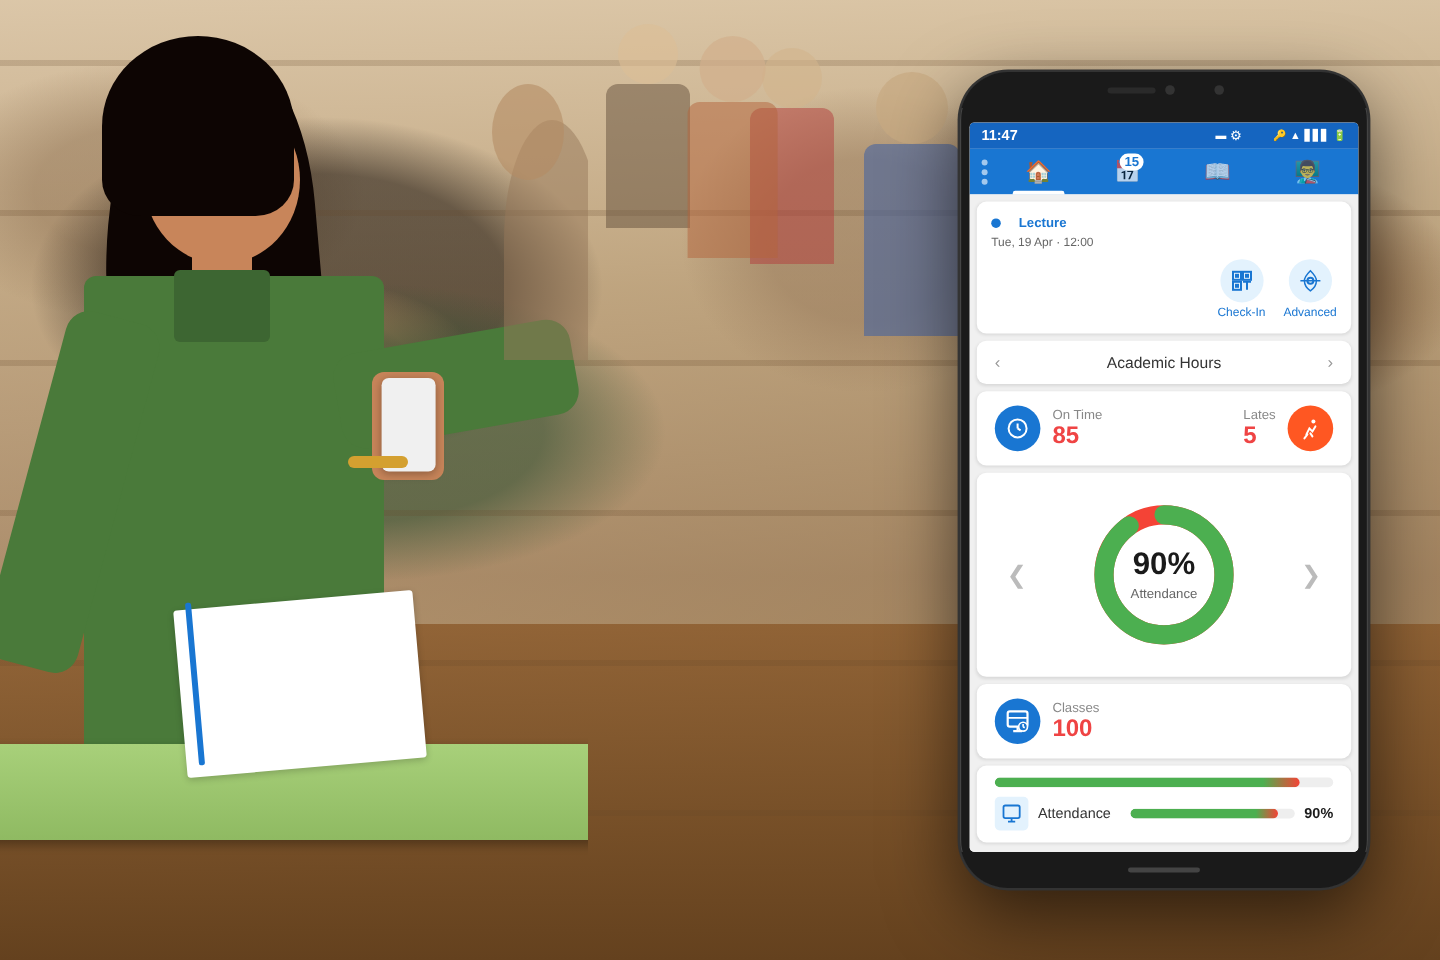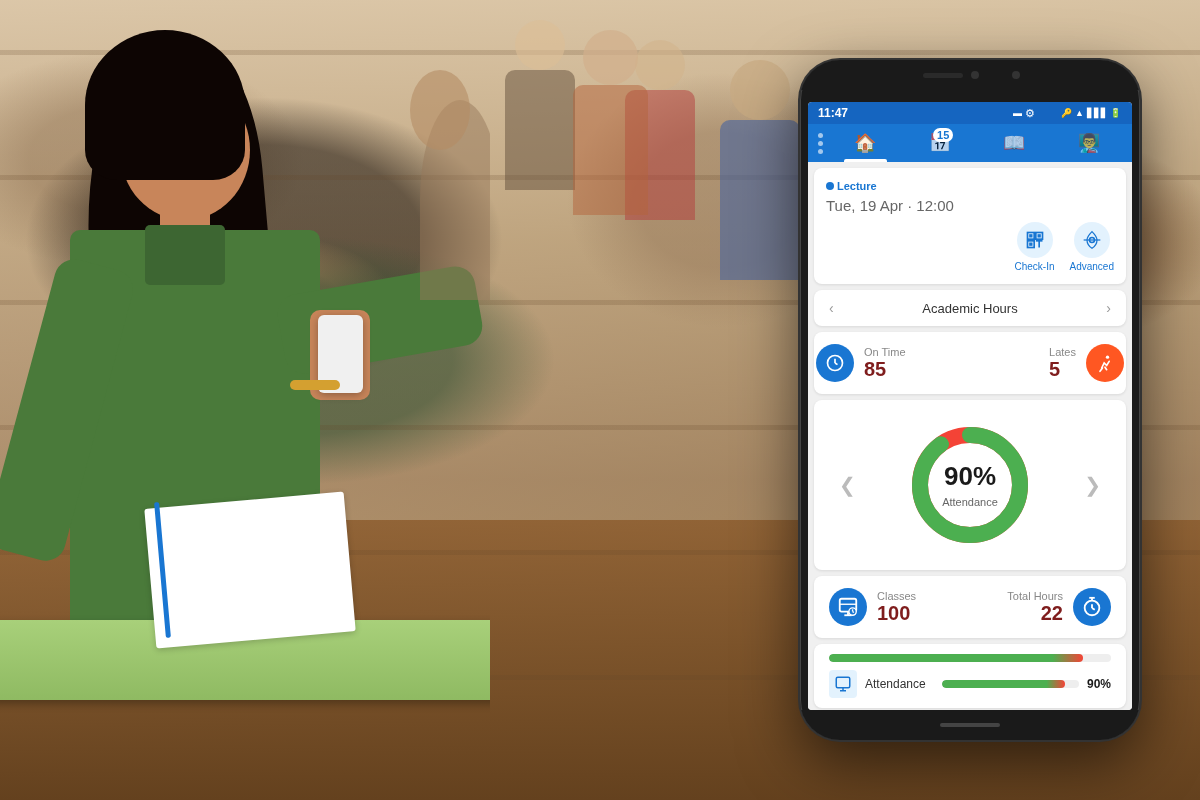--- a/index.html
+++ b/index.html
@@ -210,21 +210,21 @@
       background: white;
       margin: 6px;
       border-radius: 8px;
       padding: 12px;
       box-shadow: 0 1px 3px rgba(0,0,0,0.1);
     }
 
     .lecture-type {
       display: flex;
       align-items: center;
-      gap: 3px;
+      gap: 15px;
       margin-bottom: 5px;
     }
 
     .lecture-dot {
       width: 8px;
       height: 8px;
       border-radius: 50%;
       background: #1976d2;
     }
 
@@ -236,21 +236,21 @@
 
     .lecture-title {
       font-size: 14px;
       font-weight: 700;
       color: #1a1a1a;
       line-height: 1.3;
       margin-bottom: 4px;
     }
 
     .lecture-time {
-      font-size: 15px;
+      font-size: 10px;
       color: #666;
       margin-bottom: 8px;
     }
 
     .lecture-actions {
       display: flex;
       justify-content: flex-end;
       gap: 15px;
     }
 
@@ -301,21 +301,21 @@
       color: #999;
       font-size: 14px;
       cursor: pointer;
     }
 
     
     .stats-row {
       background: white;
       margin: 0 6px 6px;
       border-radius: 8px;
-      padding: 12px 2px;
+      padding: 12px 15px;
       display: flex;
       align-items: center;
       justify-content: space-between;
       box-shadow: 0 1px 3px rgba(0,0,0,0.1);
     }
 
     .stat-item {
       display: flex;
       align-items: center;
       gap: 10px;
@@ -342,21 +342,21 @@
     }
 
     .stat-label {
       font-size: 11px;
       color: #888;
     }
 
     .stat-value {
       font-size: 20px;
       font-weight: 700;
-      color: #7f1d1d;
+      color: #ef4444;
     }
 
     
     .attendance-section {
       background: white;
       margin: 0 6px 6px;
       border-radius: 8px;
       padding: 15px;
       box-shadow: 0 1px 3px rgba(0,0,0,0.1);
       display: flex;
@@ -739,35 +739,20 @@
                 <circle cx="17" cy="17" r="4" fill="#1976d2" stroke="white" stroke-width="1.5"></circle>
                 <line x1="17" y1="14.5" x2="17" y2="17" stroke="white" stroke-width="1.5"></line>
                 <line x1="17" y1="17" x2="18.5" y2="18" stroke="white" stroke-width="1.5"></line>
               </svg>
             </div>
             <div class="stat-group">
               <div class="stat-label">Classes</div>
               <div class="stat-value">100</div>
             </div>
           </div>
-          <div class="stat-item">
-            <div class="stat-group" style="text-align:right;">
-              <div class="stat-label">Total Hours</div>
-              <div class="stat-value">22</div>
-            </div>
-            <div class="stat-icon-circle stat-icon-blue" style="width:38px;height:38px;">
-              <svg width="22" height="22" viewBox="0 0 24 24">
-                <circle cx="12" cy="13" r="8" fill="none" stroke="white" stroke-width="2"></circle>
-                <line x1="12" y1="9" x2="12" y2="13" stroke="white" stroke-width="2"></line>
-                <line x1="12" y1="13" x2="15" y2="15" stroke="white" stroke-width="2"></line>
-                <line x1="9" y1="2" x2="15" y2="2" stroke="white" stroke-width="2"></line>
-                <line x1="12" y1="2" x2="12" y2="5" stroke="white" stroke-width="2"></line>
-              </svg>
-            </div>
-          </div>
         </div>
 
         <div class="progress-section">
 
           <div style="height:8px;background:#eee;border-radius:4px;overflow:hidden;margin-bottom:8px;">
             <div style="height:100%;width:90%;background:linear-gradient(to right,#4caf50 88%,#f44336 100%);border-radius:4px;"></div>
           </div>
           <div class="progress-row">
             <div class="progress-icon">
               <svg width="18" height="18" viewBox="0 0 24 24">

